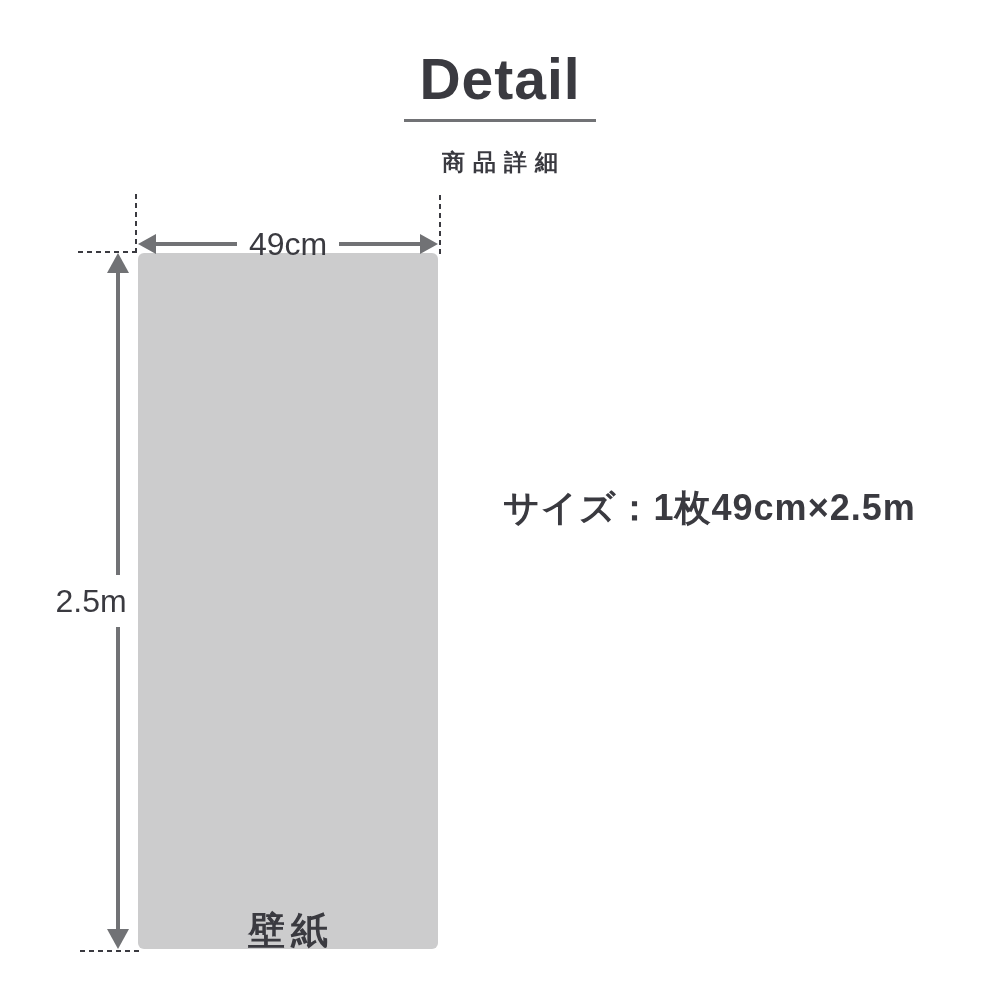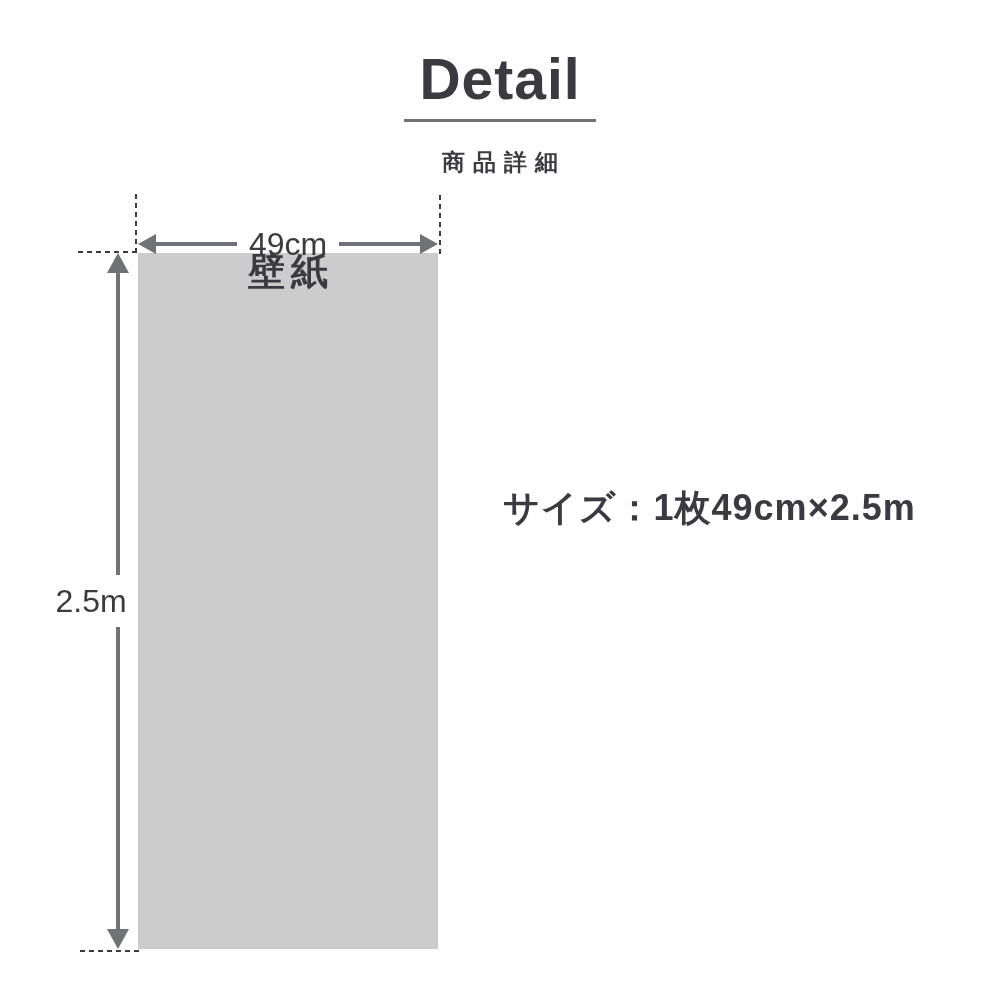--- a/index.html
+++ b/index.html
@@ -33,21 +33,21 @@
     position:absolute;top:149px;left:0;width:100%;
     text-align:center;
     font-size:23px;font-weight:700;letter-spacing:8px;text-indent:8px;
     line-height:1.2;color:var(--text);
   }
 
   
   .panel{
     position:absolute;left:138px;top:253px;width:300px;height:696px;
     background:var(--panel);
-    display:flex;align-items:flex-start;justify-content:center;
+    display:flex;align-items:flex-end;justify-content:center;border-radius:6px;
   }
   .panel-label{
     font-size:37px;font-weight:700;letter-spacing:6px;text-indent:6px;
     color:var(--text);line-height:1;
   }
 
   
   .dim-w{
     position:absolute;left:138px;top:207px;width:300px;height:22px;
     display:flex;align-items:center;margin-top:26px;

